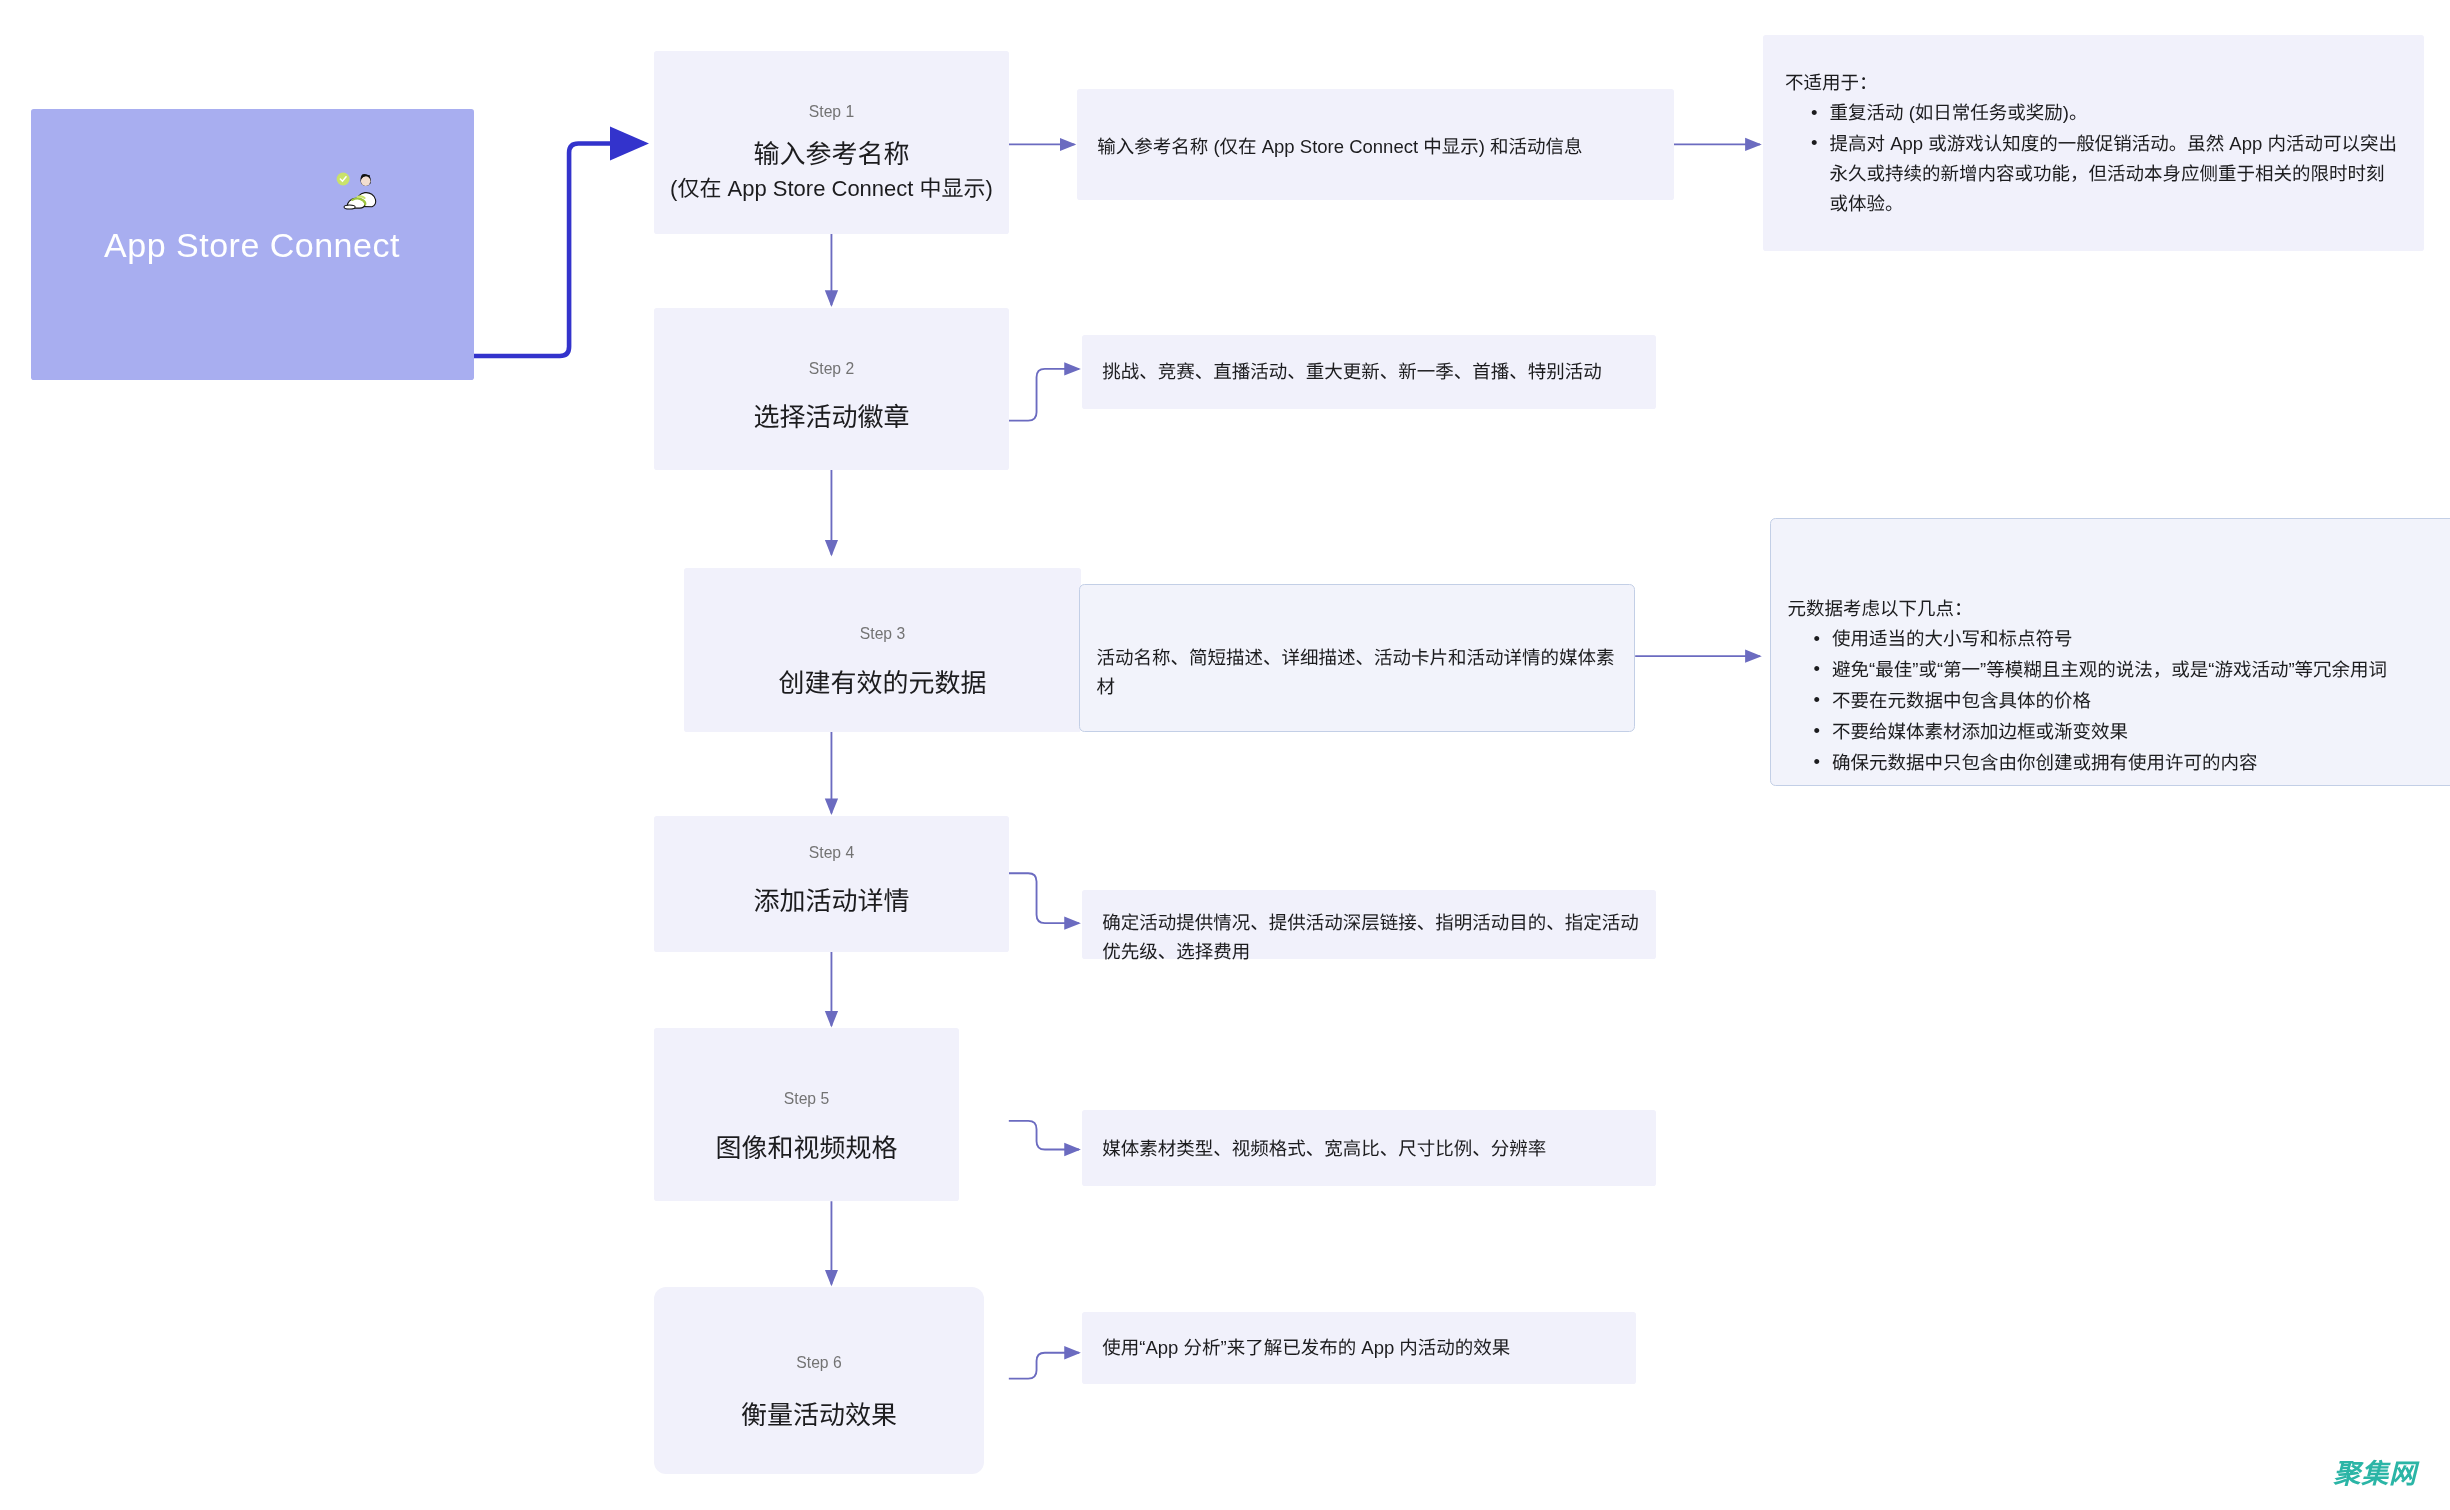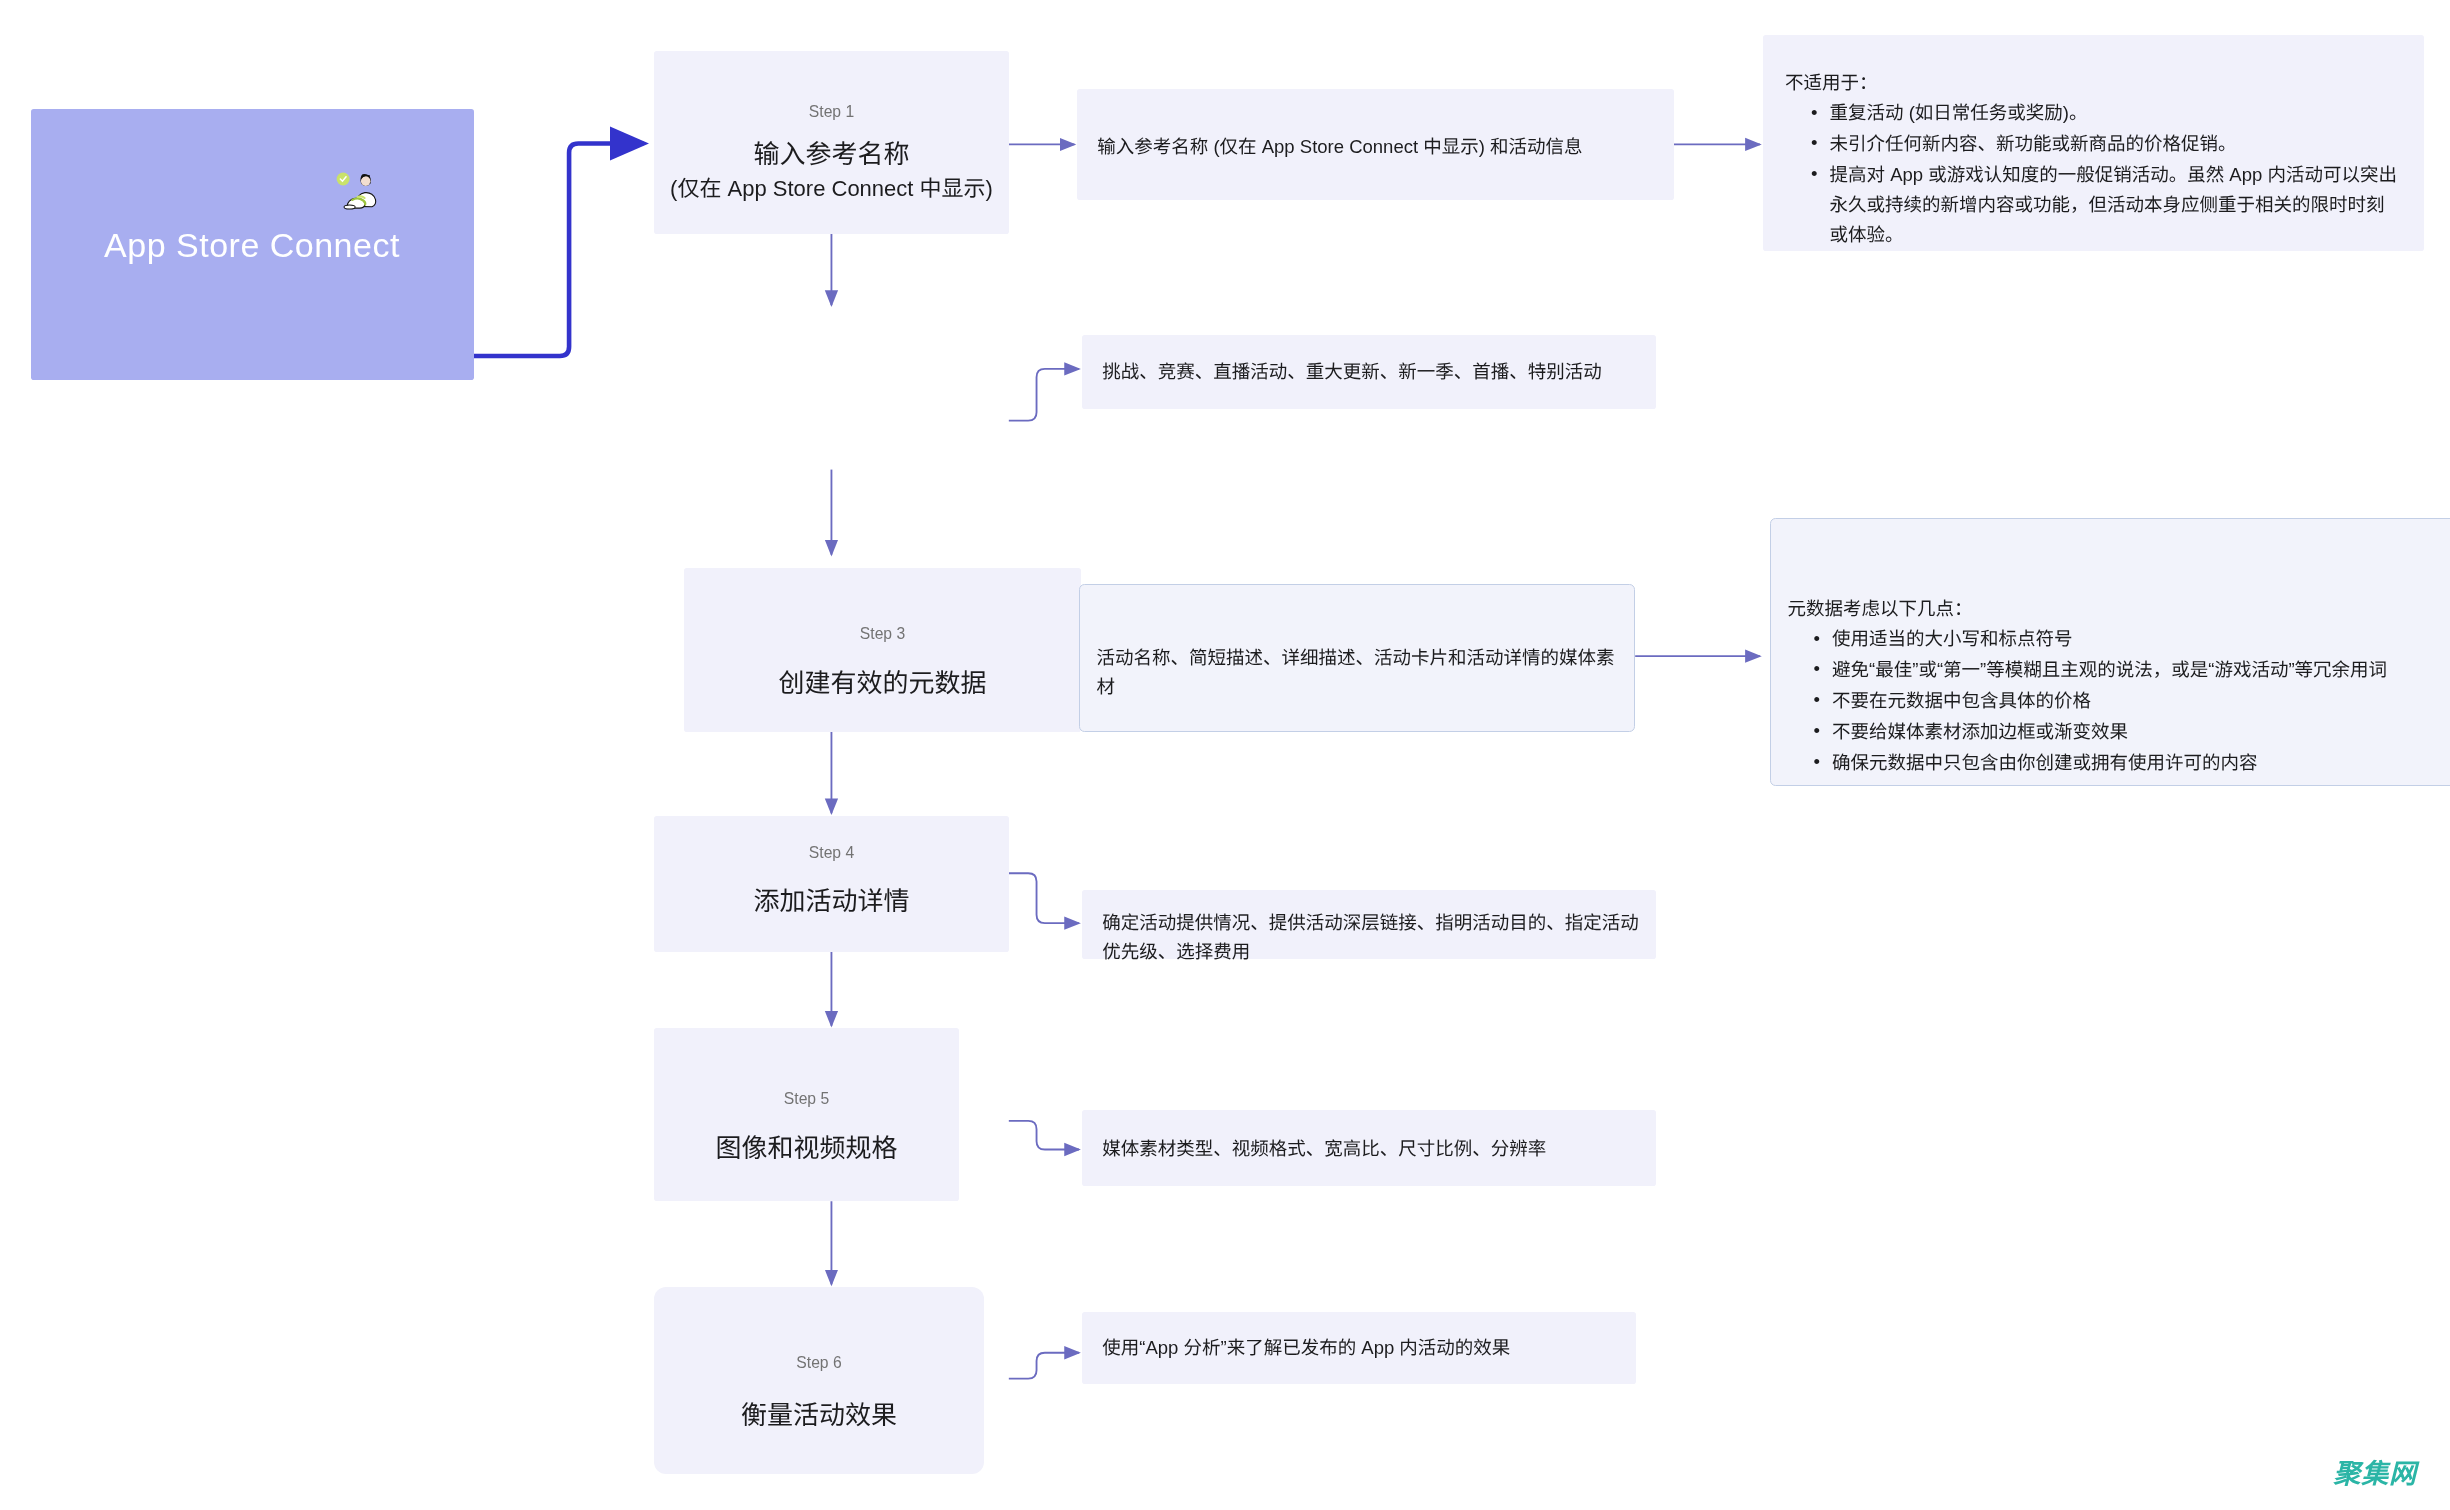--- a/index.html
+++ b/index.html
@@ -219,26 +219,31 @@
 
   <div class="anno" style="left:1077px; top:89px; width:597px; height:111px;">
     <div class="anno-text" style="top:44px;">输入参考名称 (仅在 App Store Connect 中显示) 和活动信息</div>
   </div>
 
   <div class="anno" style="left:1763px; top:35px; width:661px; height:216px;">
     <div class="anno-text" style="top:33px; left:22px; right:22px;">
       <p class="anno-head">不适用于：</p>
       <ul class="anno-list">
         <li>重复活动 (如日常任务或奖励)。</li>
-        <li>未引介任何新内容、新功能或新商品的价格促销。</li>
         <li>提高对 App 或游戏认知度的一般促销活动。虽然 App 内活动可以突出永久或持续的新增内容或功能，但活动本身应侧重于相关的限时时刻或体验。</li>
       </ul>
     </div>
   </div>
 
+  <div class="step-node" style="left:654px; top:308px; width:355px; height:162px;">
+    <div class="step-kicker" style="top:52px;">Step 2</div>
+    <div class="step-title" style="top:91px;">
+      <span>选择活动徽章</span>
+    </div>
+  </div>
 
   <div class="anno" style="left:1082px; top:335px; width:574px; height:74px;">
     <div class="anno-text" style="top:23px;">挑战、竞赛、直播活动、重大更新、新一季、首播、特别活动</div>
   </div>
 
   <div class="step-node" style="left:684px; top:568px; width:397px; height:164px;">
     <div class="step-kicker" style="top:57px;">Step 3</div>
     <div class="step-title" style="top:97px;">
       <span>创建有效的元数据</span>
     </div>

